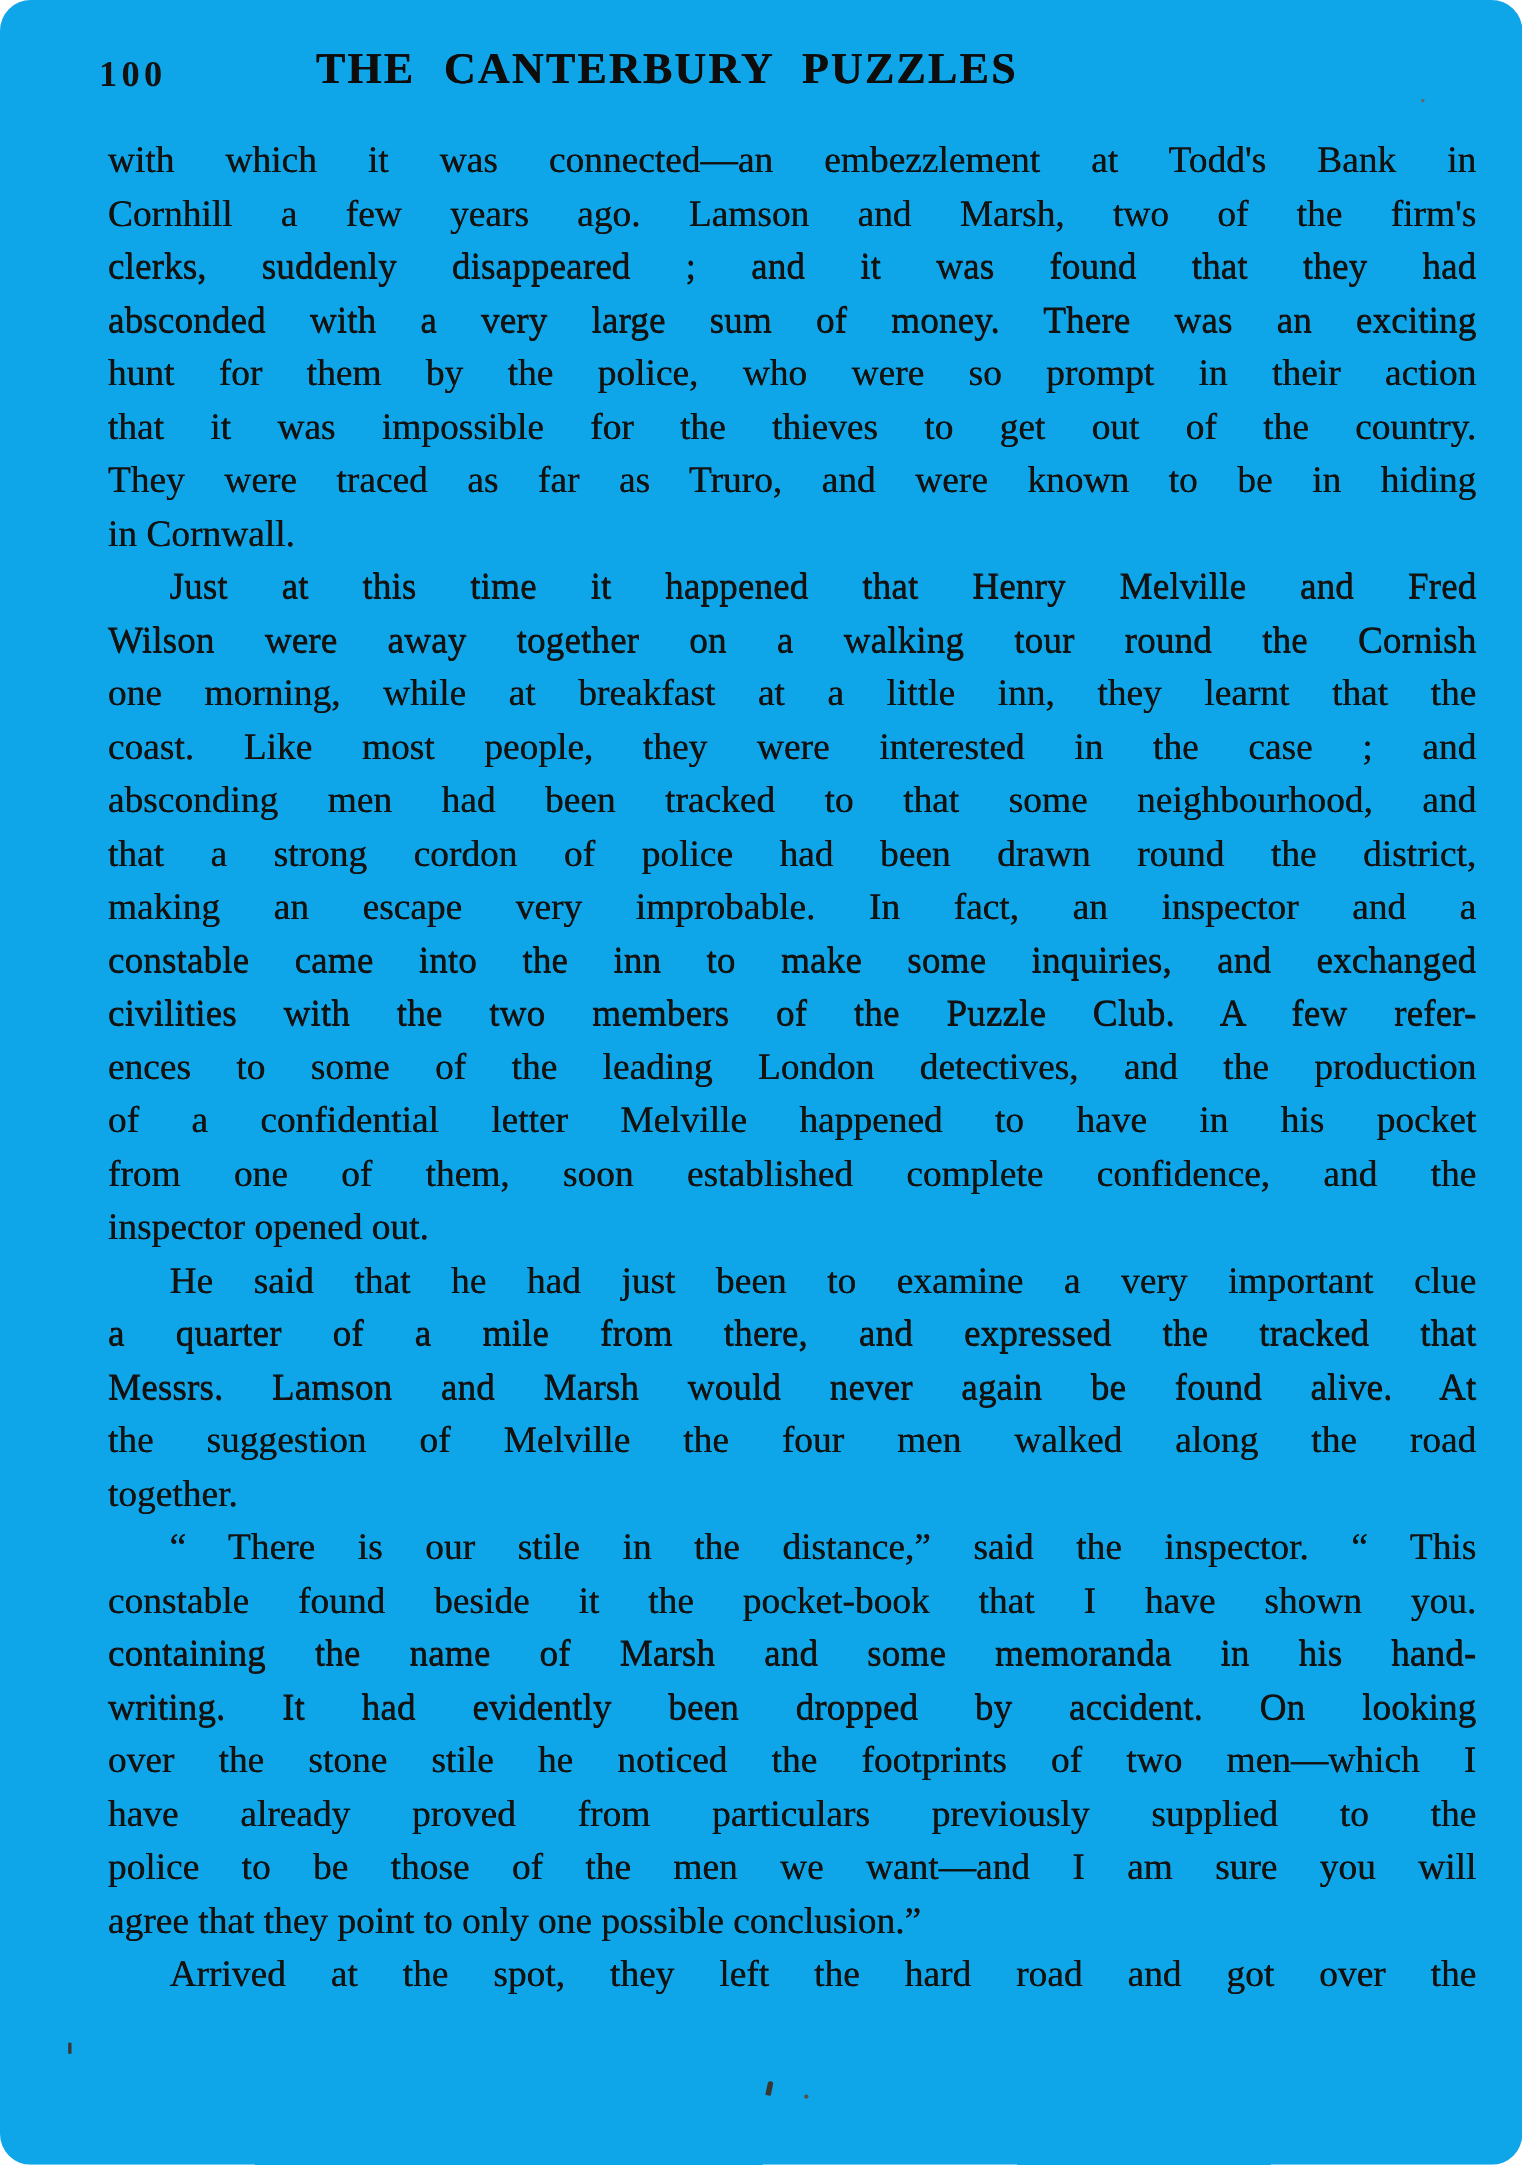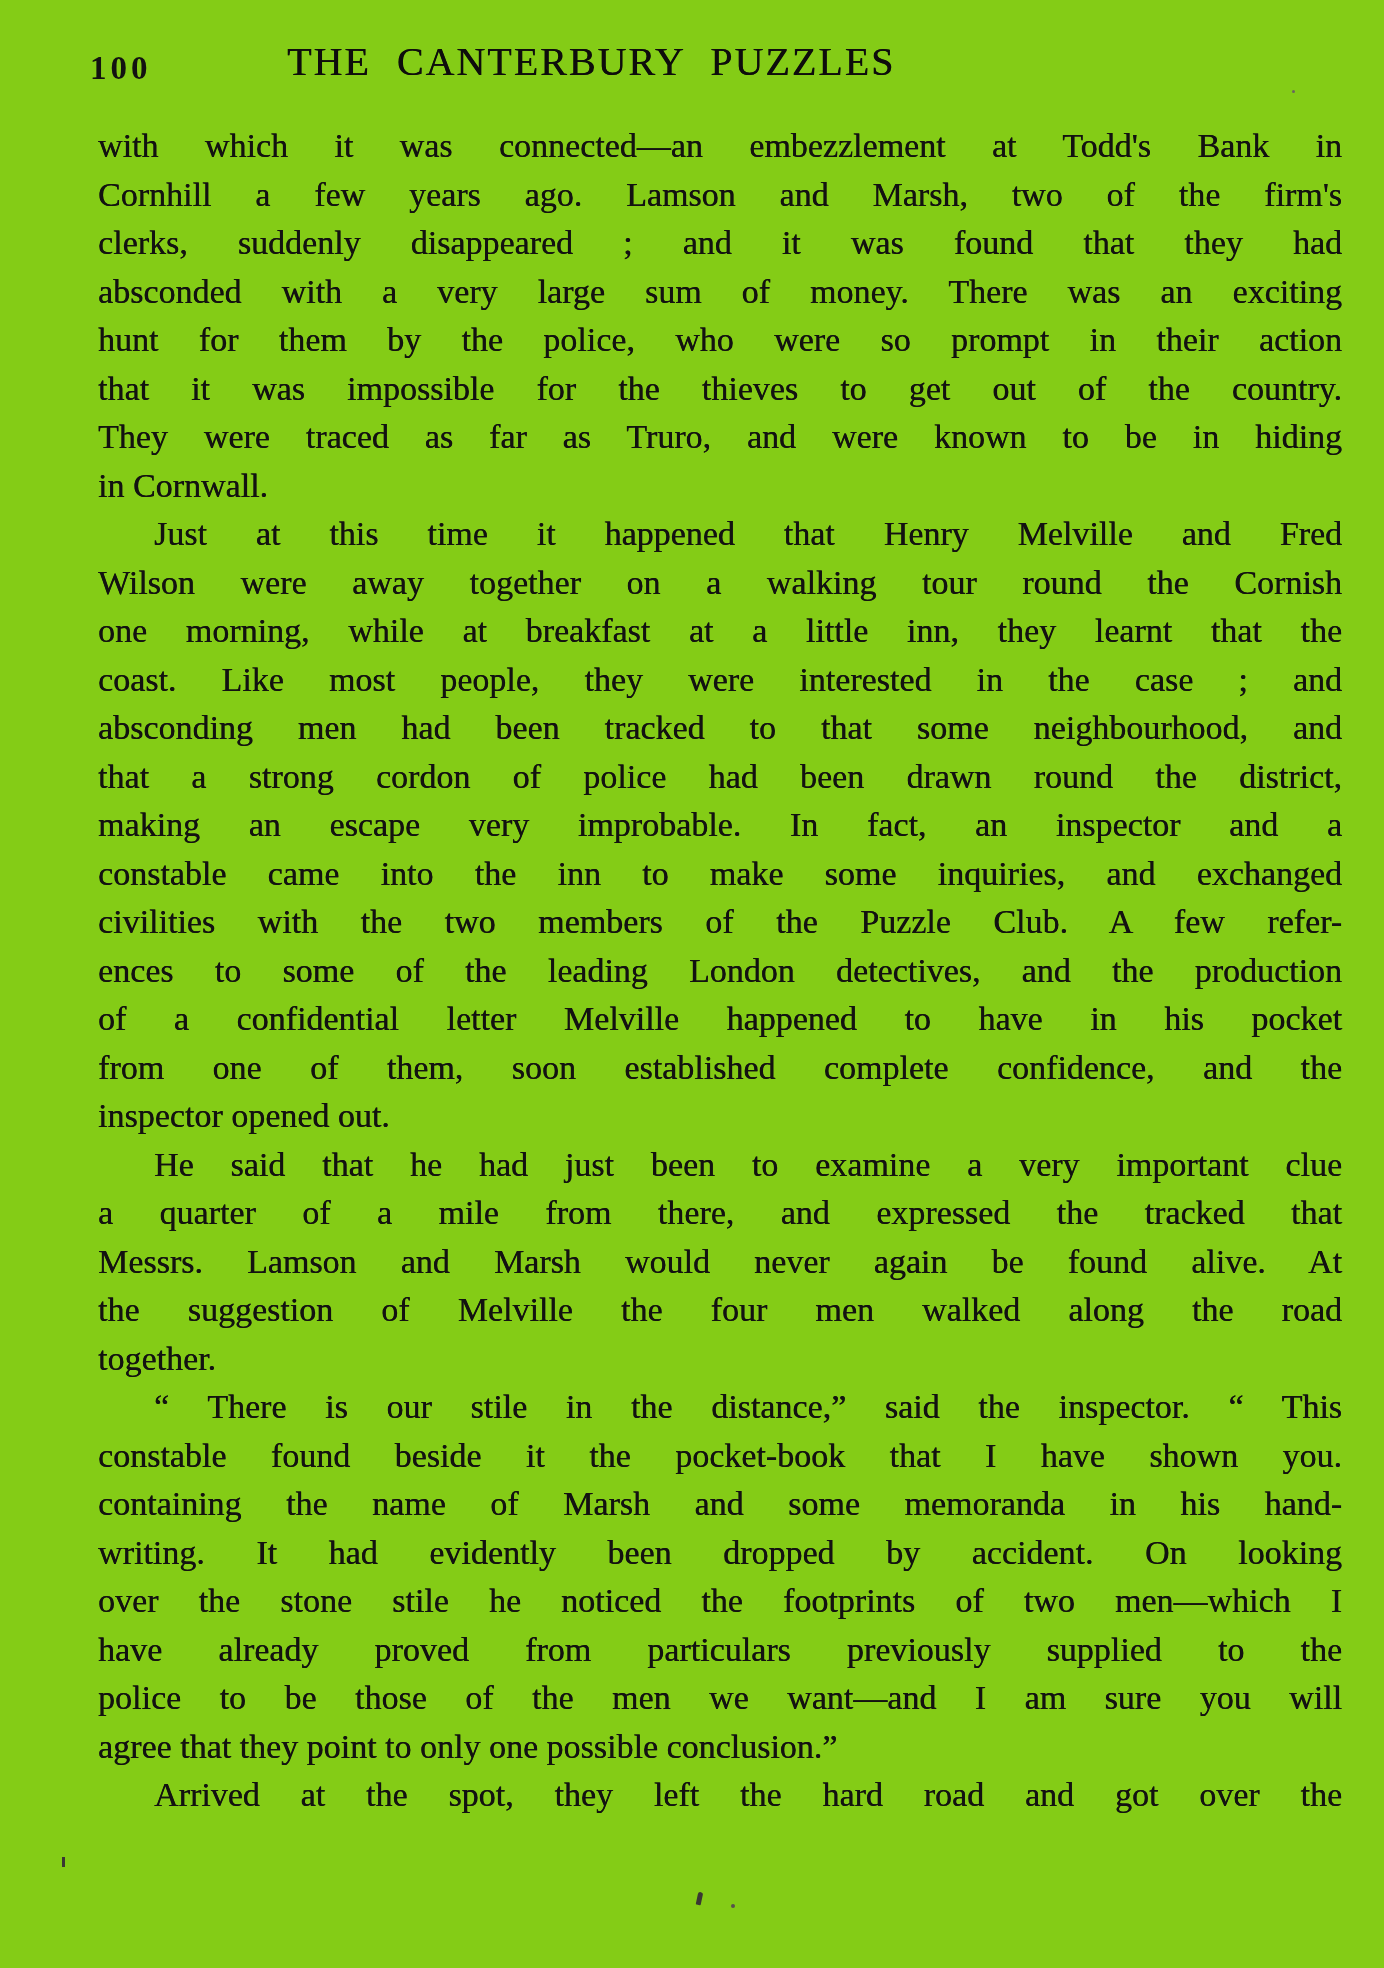--- a/index.html
+++ b/index.html
@@ -4,41 +4,42 @@
 <style>
   html, body {
     margin: 0;
     padding: 0;
     background: #ffffff;
   }
   .page {
     position: relative;
     width: 1384px;
     height: 1968px;
-    background: #84cc16;
+    background: #0ea5e9;
     overflow: hidden;
     font-family: "Liberation Serif", serif;
     color: #131211;
+    border-radius: 28px;
   }
   .pagenum {
     position: absolute;
     top: 50px;
     left: 90px;
     font-size: 33px;
     letter-spacing: 4px;
     font-weight: bold;
     color: #131211;
   }
   .title {
     position: absolute;
     top: 38px;
     left: 287px;
     margin: 0;
     font-size: 40px;
-    font-weight: normal;
+    font-weight: bold;
     letter-spacing: 2px;
     word-spacing: 14px;
     white-space: nowrap;
     color: #0e0d0c;
     text-shadow: 0.4px 0.4px 0 #0e0d0c;
   }
   .body-text {
     position: absolute;
     top: 122px;
     left: 98px;

